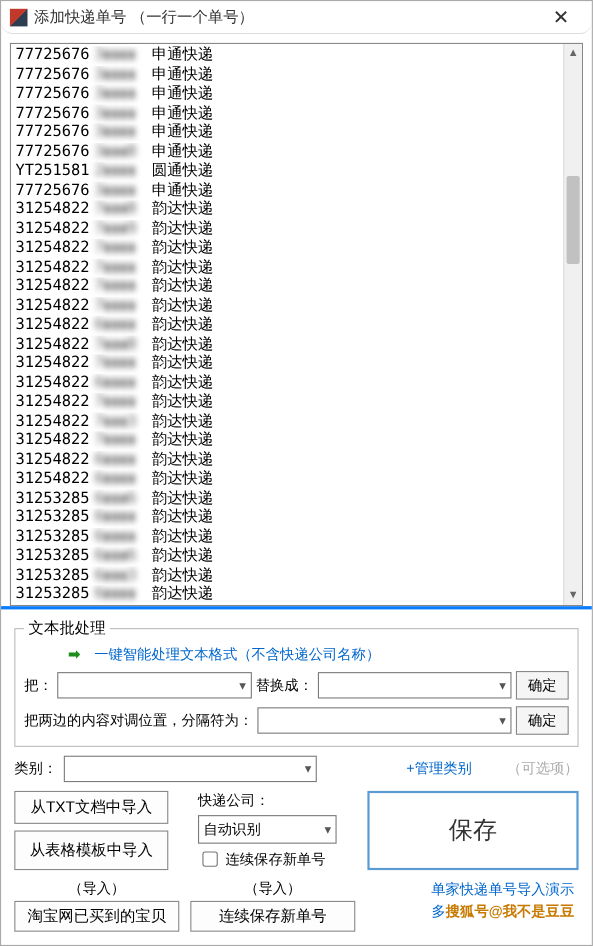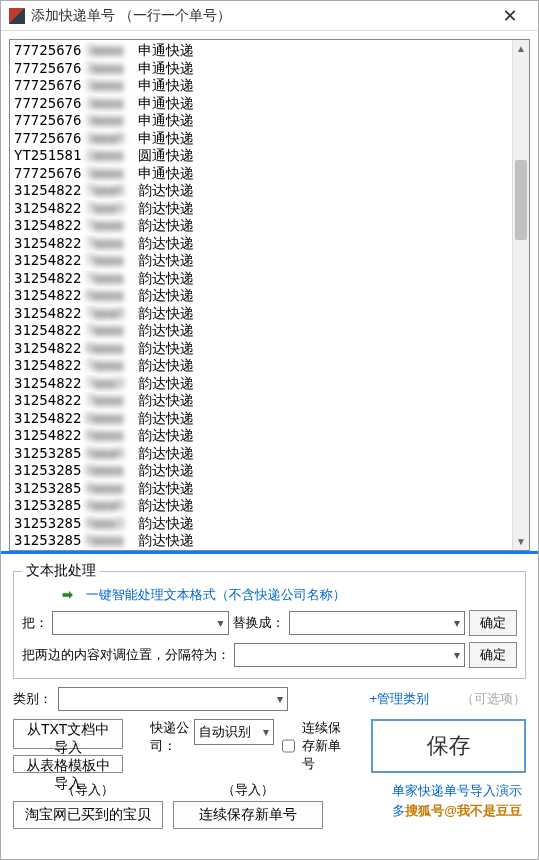--- a/index.html
+++ b/index.html
@@ -19,20 +19,21 @@
     border: 1px solid #aaa;
     display: flex;
     flex-direction: column;
   }
   .titlebar {
     display: flex;
     align-items: center;
     padding: 4px 8px;
     border-bottom: 1px solid #ddd;
     height: 30px;
+    border-radius: 11px;
   }
   .app-icon {
     width: 16px; height: 16px;
     background: linear-gradient(135deg, #c0392b 50%, #2c3e50 50%);
     margin-right: 6px;
   }
   .title { flex: 1; color: #333; font-size: 14px; }
   .close-btn {
     width: 40px; text-align: center; font-size: 18px; color: #333;
     cursor: pointer;
@@ -118,21 +119,21 @@
     cursor: pointer; font-size: 14px; text-align: center;
   }
   .grid2 {
     display: flex; align-items: center; gap: 6px; text-align: right;
   }
   .faded { color: #aaa; }
   .sec-import {
     display: flex; gap: 23px; align-items: stretch;
   }
   .left-btns { display: flex; flex-direction: column; gap: 6px; width: 140px; }
-  .mid-col { flex: 1; display: flex; gap: 4px; padding-left: 4px; }
+  .mid-col { flex: 1; display: flex; flex-direction: column; gap: 4px; padding-left: 4px; }
   .save-btn {
     width: 192px; border: 2px solid #5a9bd4; background: #fff;
     font-size: 22px; color: #333; cursor: pointer;
     display: flex; align-items: center; justify-content: center;
   }
   .checkbox-row { display: flex; align-items: center; gap: 4px; }
   input[type=checkbox] { width: 14px; height: 14px; }
   .footer {
     display: flex; gap: 10px; align-items: flex-start;
   }
@@ -196,21 +197,21 @@
       <div class="combo" style="width:230px"></div>
       <span style="flex:1"></span>
       <span class="link">+管理类别</span>
       <span style="width:20px"></span>
       <span class="faded">（可选项）</span>
     </div>
 
     <div class="sec-import">
       <div class="left-btns">
         <button class="btn-big" style="height:30px">从TXT文档中导入</button>
-        <button class="btn-big" style="height:18px">从表格模板中导入</button>
+        <button class="btn-big" style="height:36px">从表格模板中导入</button>
       </div>
       <div class="mid-col">
         <span>快递公司：</span>
         <div class="combo" style="width:126px;height:26px">
           <span>自动识别</span>
         </div>
         <label class="checkbox-row">
           <input type="checkbox" style="">
           <span>连续保存新单号</span>
         </label>

